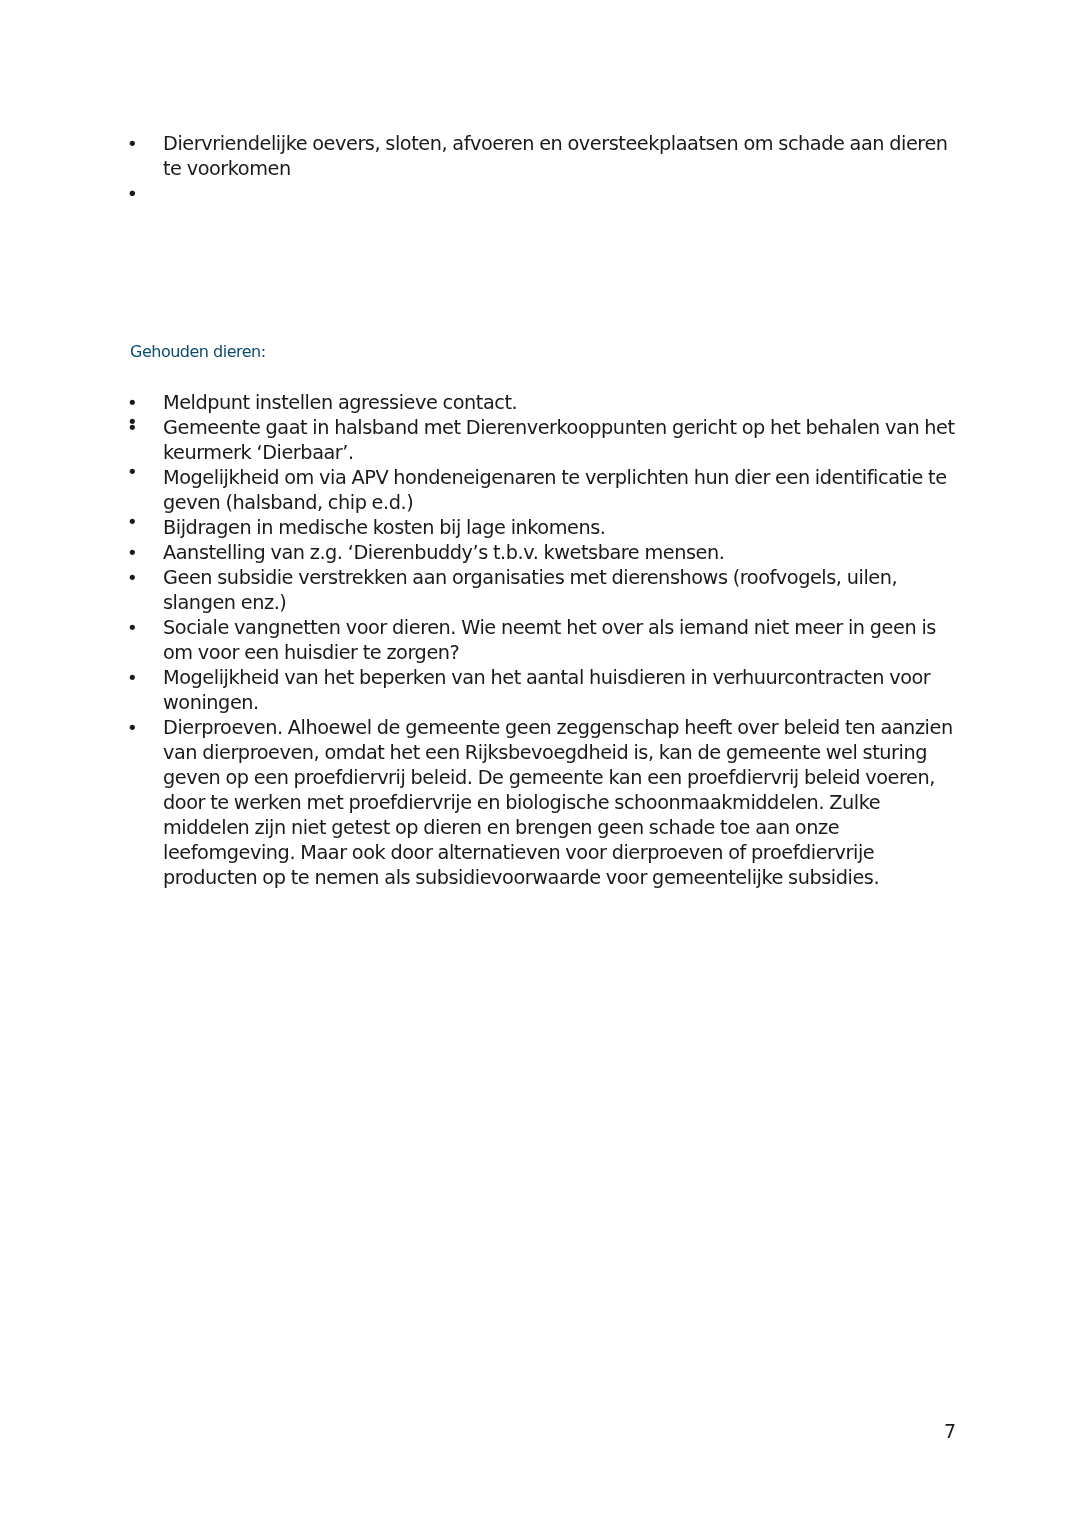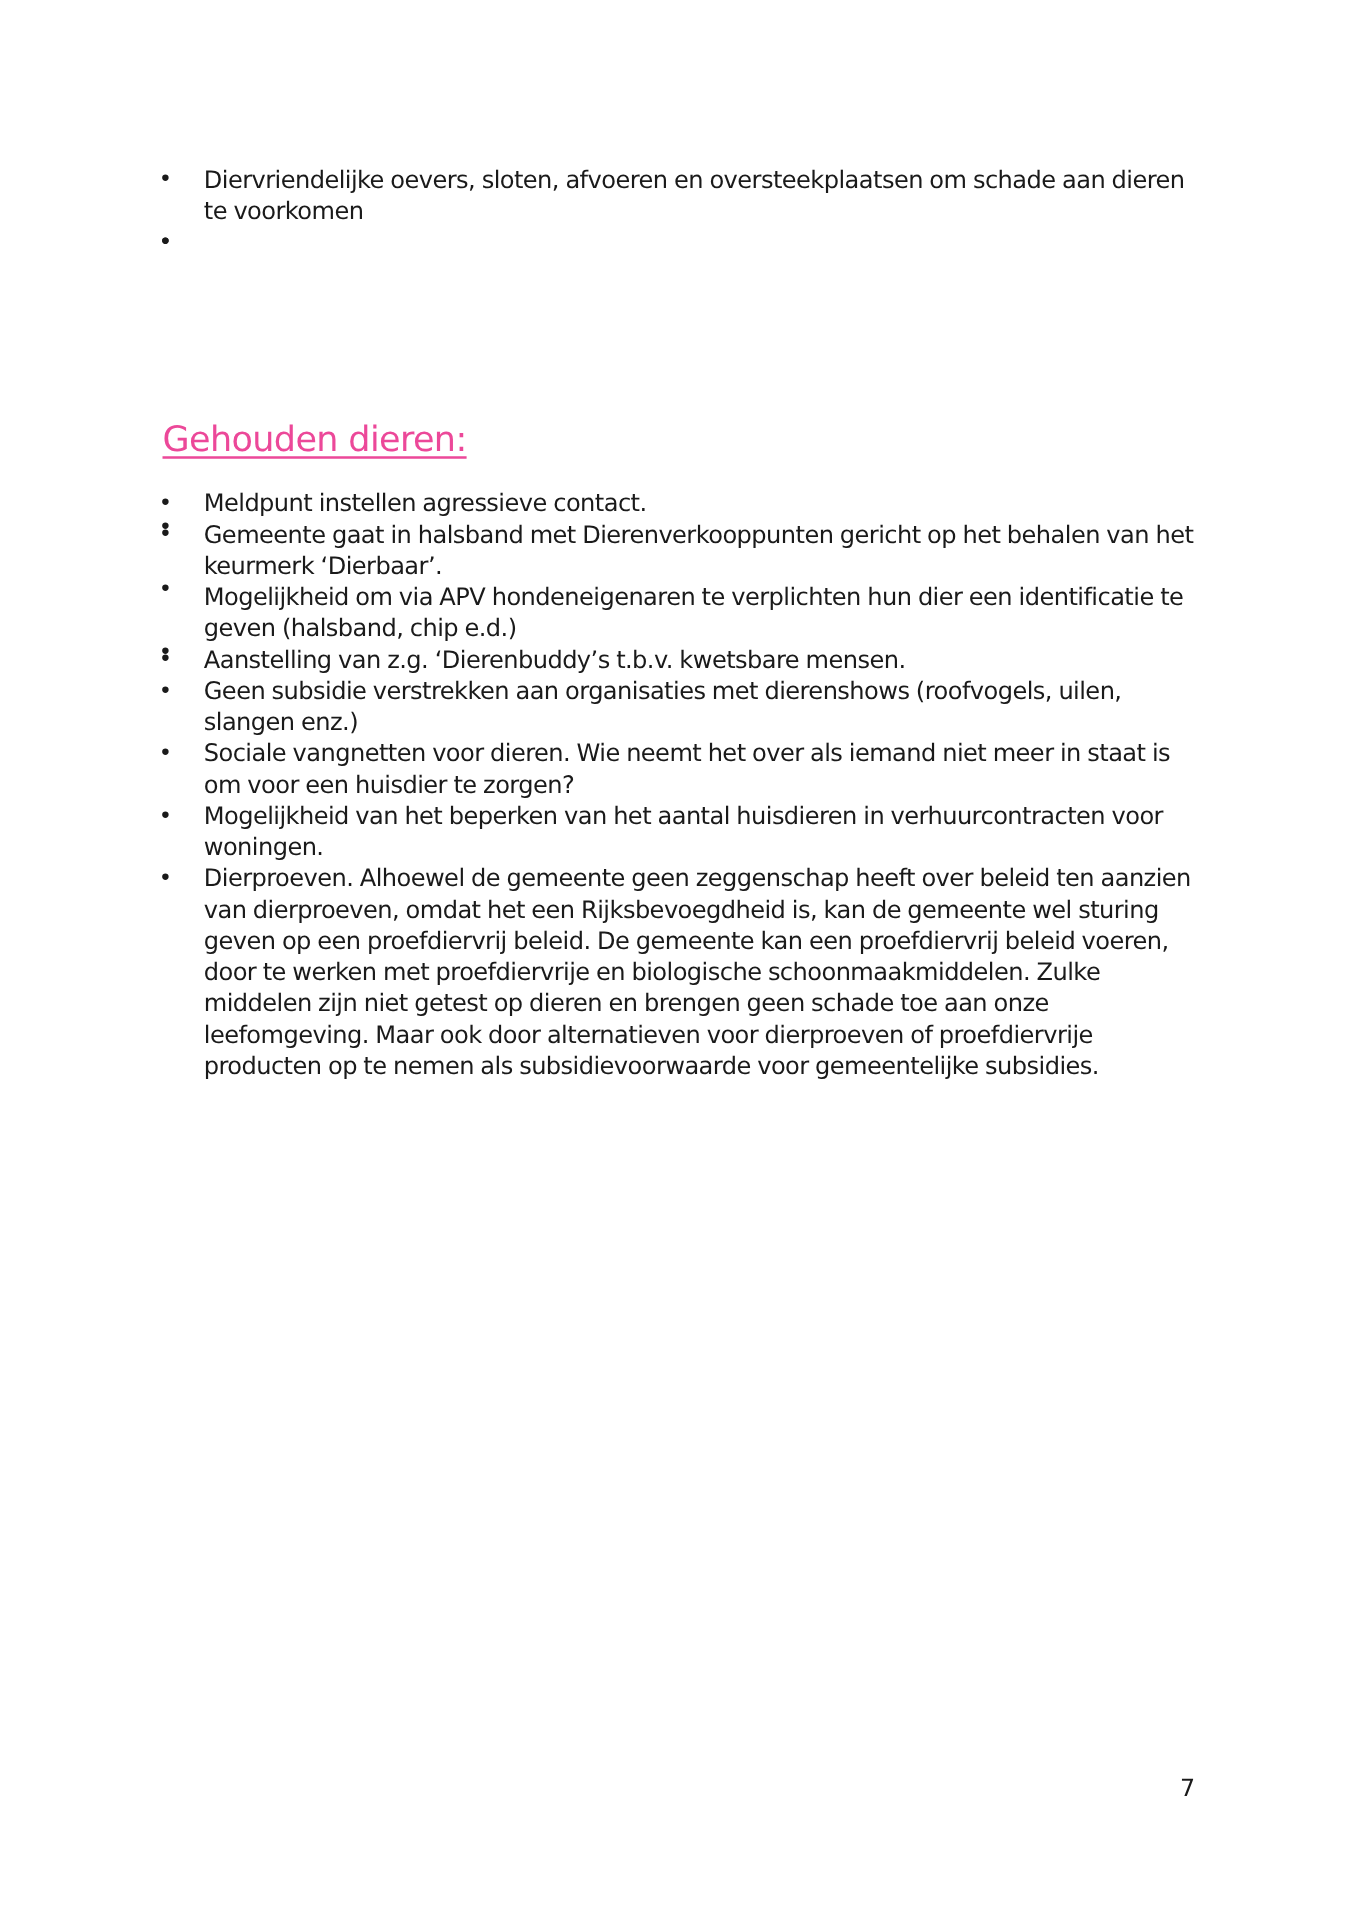--- a/index.html
+++ b/index.html
@@ -43,27 +43,26 @@
     font-size: 18px;
     line-height: 25px;
   }
   ul.bullets li .dot.raised { top: -6px; }
   #list-top { top: 131px; }
   #list-kept { top: 390px; }
   .heading {
     position: absolute;
     left: 130px;
     top: 336px;
-    font-size: 28px;
+    font-size: 16px;
     line-height: 32px;
     letter-spacing: -0.5px;
-    text-decoration: underline;
     text-decoration-thickness: 1.5px;
     text-underline-offset: 4px;
-    color: #ec4899;
+    color: #0c4a6e;
   }
   .page-number {
     position: absolute;
     left: 944px;
     top: 1419px;
     font-size: 19px;
     line-height: 24px;
   }
 </style>
 </head>
@@ -77,22 +76,22 @@
     <li><span class="dot">•</span></li>
   </ul>
 
   <div class="heading">Gehouden dieren:</div>
 
   <ul class="bullets" id="list-kept">
     <li><span class="dot">•</span><span>Meldpunt instellen agressieve contact.</span></li>
     <li><span class="dot">•</span></li>
     <li><span class="dot raised">•</span><span>Gemeente gaat in halsband met Dierenverkooppunten gericht op het behalen van het keurmerk ‘Dierbaar’.</span></li>
     <li><span class="dot raised">•</span><span>Mogelijkheid om via APV hondeneigenaren te verplichten hun dier een identificatie te geven (halsband, chip e.d.)</span></li>
-    <li><span class="dot raised">•</span></li>
+    <li><span class="dot raised">•</span><span>Bijdragen in medische kosten bij lage inkomens.</span></li>
     <li><span class="dot">•</span><span>Aanstelling van z.g. ‘Dierenbuddy’s t.b.v. kwetsbare mensen.</span></li>
     <li><span class="dot">•</span><span>Geen subsidie verstrekken aan organisaties met dierenshows (roofvogels, uilen, slangen enz.)</span></li>
-    <li><span class="dot">•</span><span>Sociale vangnetten voor dieren. Wie neemt het over als iemand niet meer in staat is om voor een huisdier te zorgen?</span></li>
+    <li><span class="dot">•</span><span>Sociale vangnetten voor dieren. Wie neemt het over als iemand niet meer in geen is om voor een huisdier te zorgen?</span></li>
     <li><span class="dot">•</span><span>Mogelijkheid van het beperken van het aantal huisdieren in verhuurcontracten voor woningen.</span></li>
     <li><span class="dot">•</span><span>Dierproeven. Alhoewel de gemeente geen zeggenschap heeft over beleid ten aanzien van dierproeven, omdat het een Rijksbevoegdheid is, kan de gemeente wel sturing geven op een proefdiervrij beleid. De gemeente kan een proefdiervrij beleid voeren, door te werken met proefdiervrije en biologische schoonmaakmiddelen. Zulke middelen zijn niet getest op dieren en brengen geen schade toe aan onze leefomgeving. Maar ook door alternatieven voor dierproeven of proefdiervrije producten op te nemen als subsidievoorwaarde voor gemeentelijke subsidies.</span></li>
   </ul>
 
   <div class="page-number">7</div>
 </div>
 
 </body></html>

